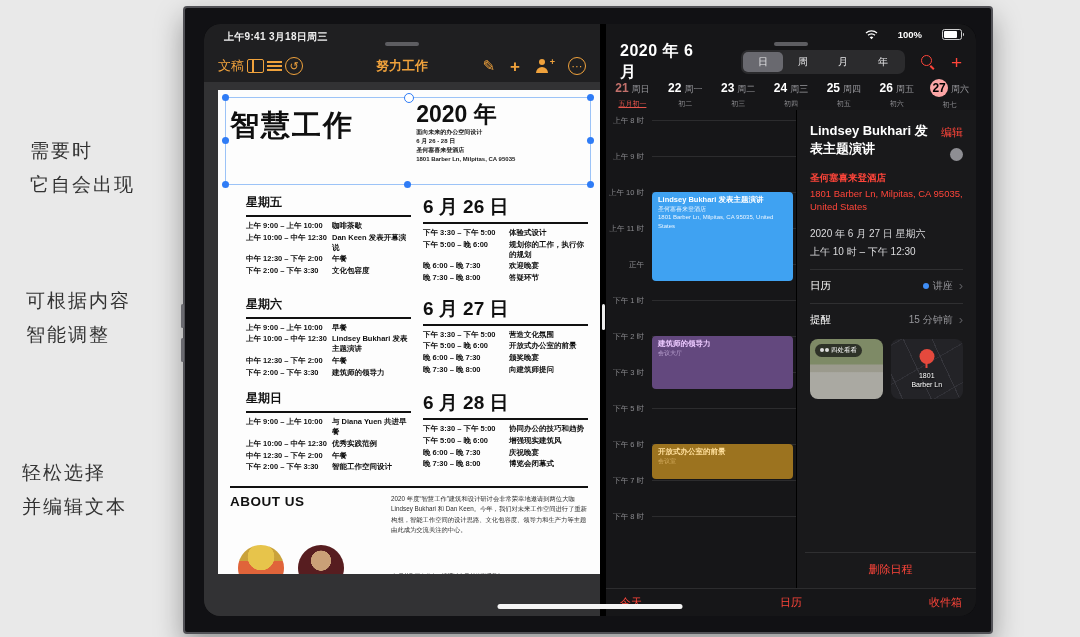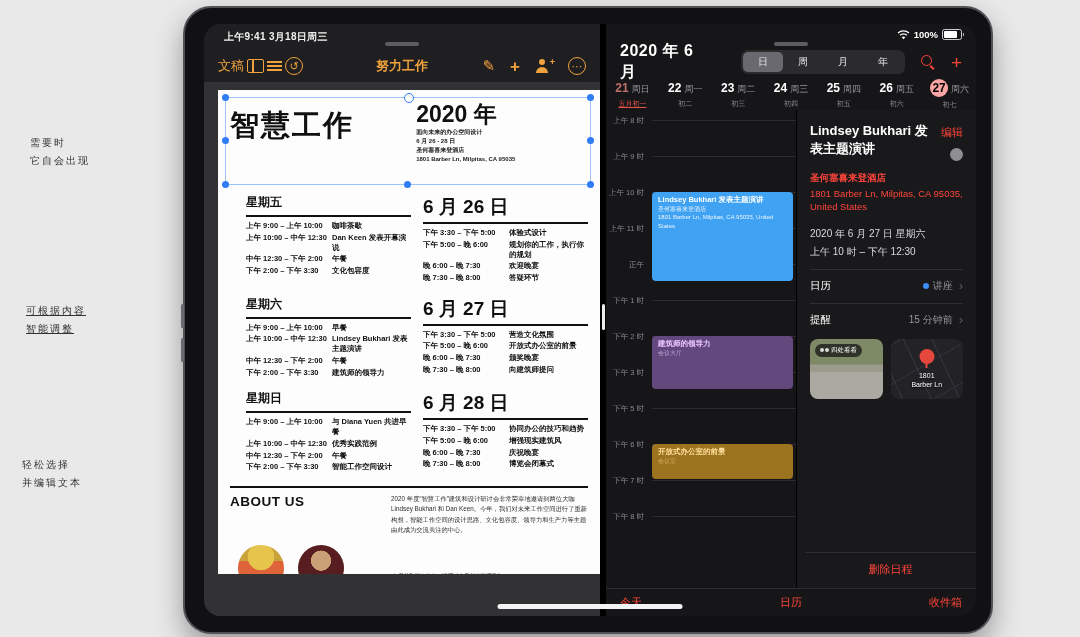--- a/index.html
+++ b/index.html
@@ -1,25 +1,25 @@
 <!DOCTYPE html>
 <html><head>
 <meta charset="utf-8">
 <style>
   html,body{margin:0;padding:0;background:#e9e9e9;}
   .stage{position:relative;width:1080px;height:637px;overflow:hidden;
          font-family:"Liberation Sans","DejaVu Sans",sans-serif;}
 
   
-  .note{position:absolute;color:#333;font-size:10px;line-height:1.8;
+  .note{position:absolute;color:#333;font-size:19px;line-height:1.8;
         letter-spacing:2px;white-space:pre-line;font-weight:500;}
 
   
   .ipad{position:absolute;left:183px;top:6px;width:806px;height:624px;
-        background:#111114;border:2px solid #515156;border-radius:28px;
+        background:#111114;border:2px solid #515156;border-radius:4px;
         box-shadow:0 12px 28px rgba(0,0,0,.35);}
   .vol-btn{position:absolute;left:-4px;width:3px;height:24px;background:#6a6a70;border-radius:2px;}
   .screen{position:absolute;left:19px;top:16px;width:772px;height:592px;
           background:#000;border-radius:16px;overflow:hidden;}
 
   
   .pages{position:absolute;left:0;top:0;width:396px;height:100%;background:#1f1f21;}
   .statusL{position:absolute;left:20px;top:6px;font-size:10px;color:#f0f0f0;font-weight:bold;letter-spacing:.3px;}
   .grabber{position:absolute;top:18px;width:34px;height:4px;background:#5d5d61;border-radius:2px;}
   .ptoolbar{position:absolute;left:0;top:26px;width:100%;height:32px;display:flex;align-items:center;
@@ -74,21 +74,21 @@
     linear-gradient(180deg,#571d20 0 62%,#d9d6cf 63% 100%);}
   .contact{position:absolute;right:2px;bottom:2px;width:54%;font-size:5.5px;font-weight:bold;
            color:#3a3a3a;line-height:1.6;white-space:pre-line;}
 
   
   .split{position:absolute;left:396px;top:0;width:6px;height:100%;background:#000;}
   .split-handle{position:absolute;left:1.5px;top:280px;width:3px;height:26px;background:#ececec;border-radius:2px;}
 
   
   .cal{position:absolute;left:402px;top:0;width:370px;height:100%;background:#161618;}
-  .statusR{position:absolute;right:14px;top:5px;display:flex;align-items:center;gap:4px;color:#fff;font-size:9.5px;font-weight:bold;}
+  .statusR{position:absolute;right:14px;top:5px;display:flex;align-items:center;gap:20px;color:#fff;font-size:9.5px;font-weight:bold;}
   .batt{width:18px;height:9px;border:1px solid #cfcfcf;border-radius:2.5px;position:relative;}
   .batt::before{content:"";position:absolute;left:1px;top:1px;bottom:1px;width:13px;background:#fff;border-radius:1px;}
   .batt::after{content:"";position:absolute;right:-3px;top:2.5px;width:1.5px;height:3px;background:#cfcfcf;border-radius:0 1px 1px 0;}
 
   .cal-head{position:absolute;left:0;top:24px;width:100%;height:28px;display:flex;align-items:center;gap:16px;}
   .cal-title{font-size:16px;font-weight:bold;color:#fff;margin-left:14px;letter-spacing:.5px;}
   .seg{display:flex;background:#2b2b2d;border-radius:7px;padding:2px;margin-left:18px;}
   .seg span{width:40px;text-align:center;font-size:10px;color:#e6e6e8;padding:3px 0;border-radius:5px;}
   .seg span.on{background:#69696f;}
   .cal-head-icons{margin-left:auto;display:flex;align-items:center;gap:16px;margin-right:14px;}
@@ -166,21 +166,21 @@
   .home-ind{position:absolute;left:50%;transform:translateX(-50%);bottom:7px;width:185px;height:5px;
             background:#f4f4f4;border-radius:3px;z-index:9;}
 </style>
 </head>
 <body>
 
 <div class="stage">
 
   <div class="note" style="left:30px;top:134px;">需要时
 它自会出现</div>
-  <div class="note" style="left:26px;top:302px;text-decoration:underline;">可根据内容
+  <div class="note" style="left:26px;top:284px;">可根据内容
 智能调整</div>
   <div class="note" style="left:22px;top:456px;">轻松选择
 并编辑文本</div>
 
   <div class="ipad">
     <div class="vol-btn" style="top:296px;"></div>
     <div class="vol-btn" style="top:330px;"></div>
 
     <div class="screen">
 

